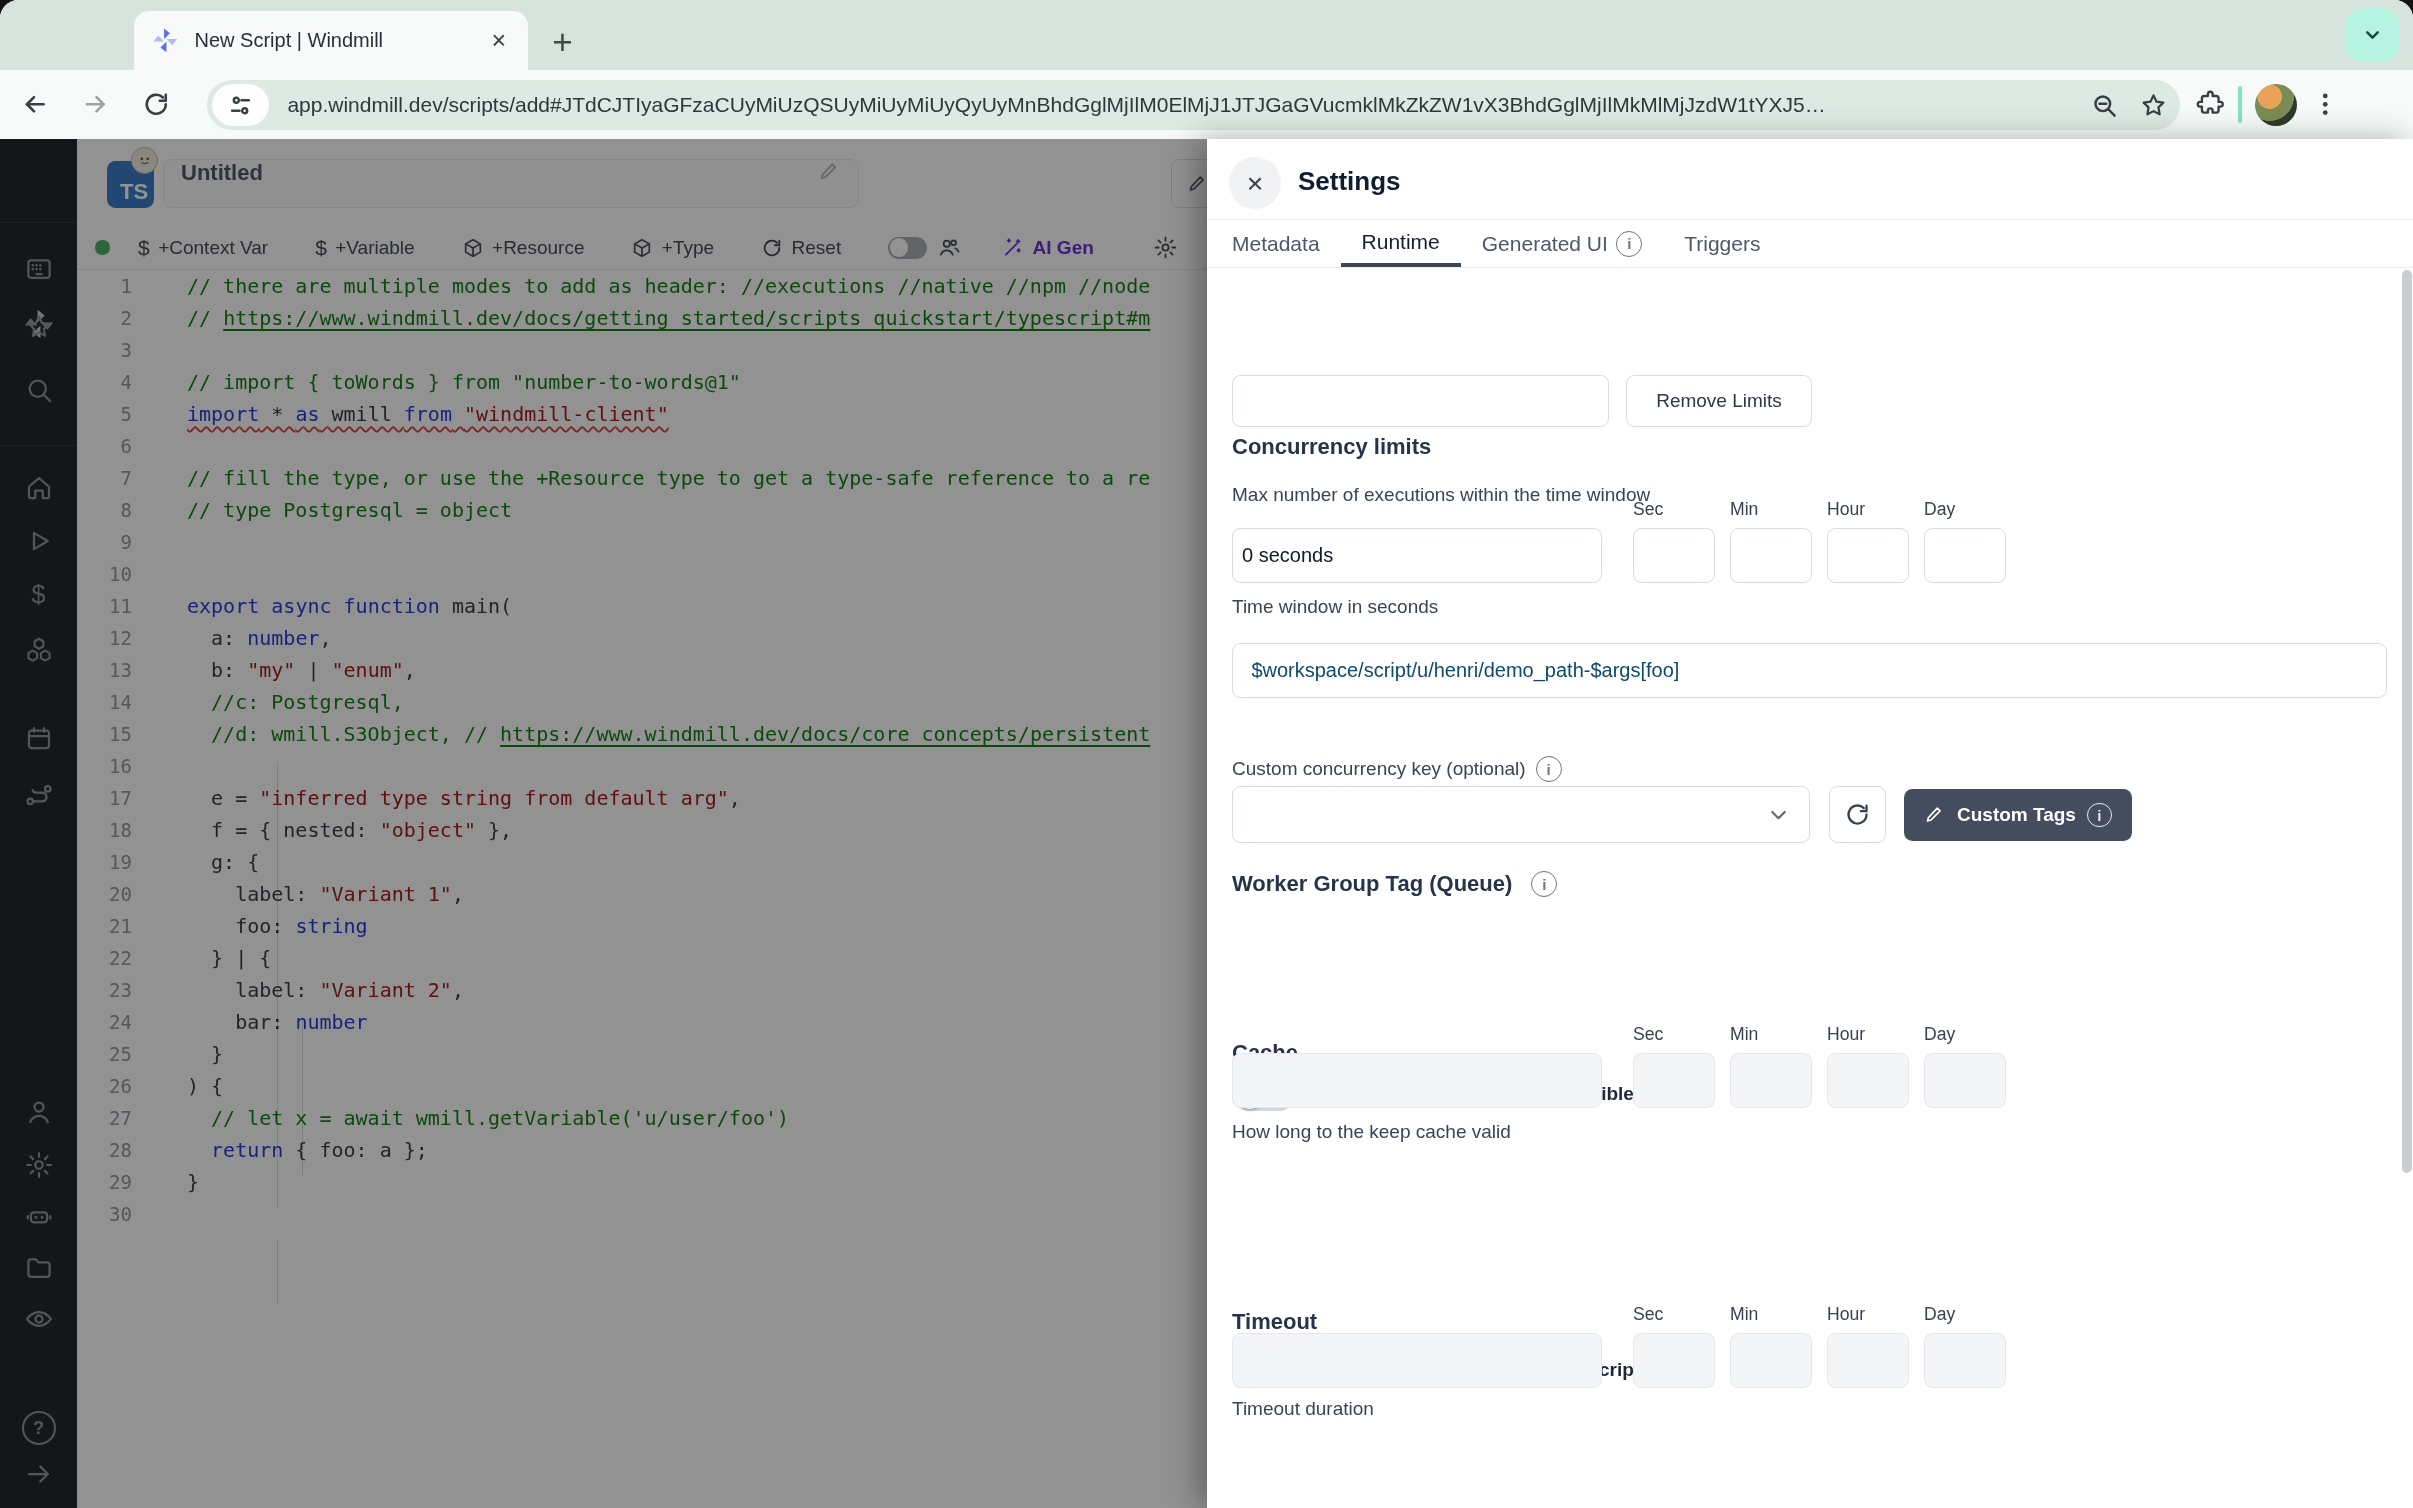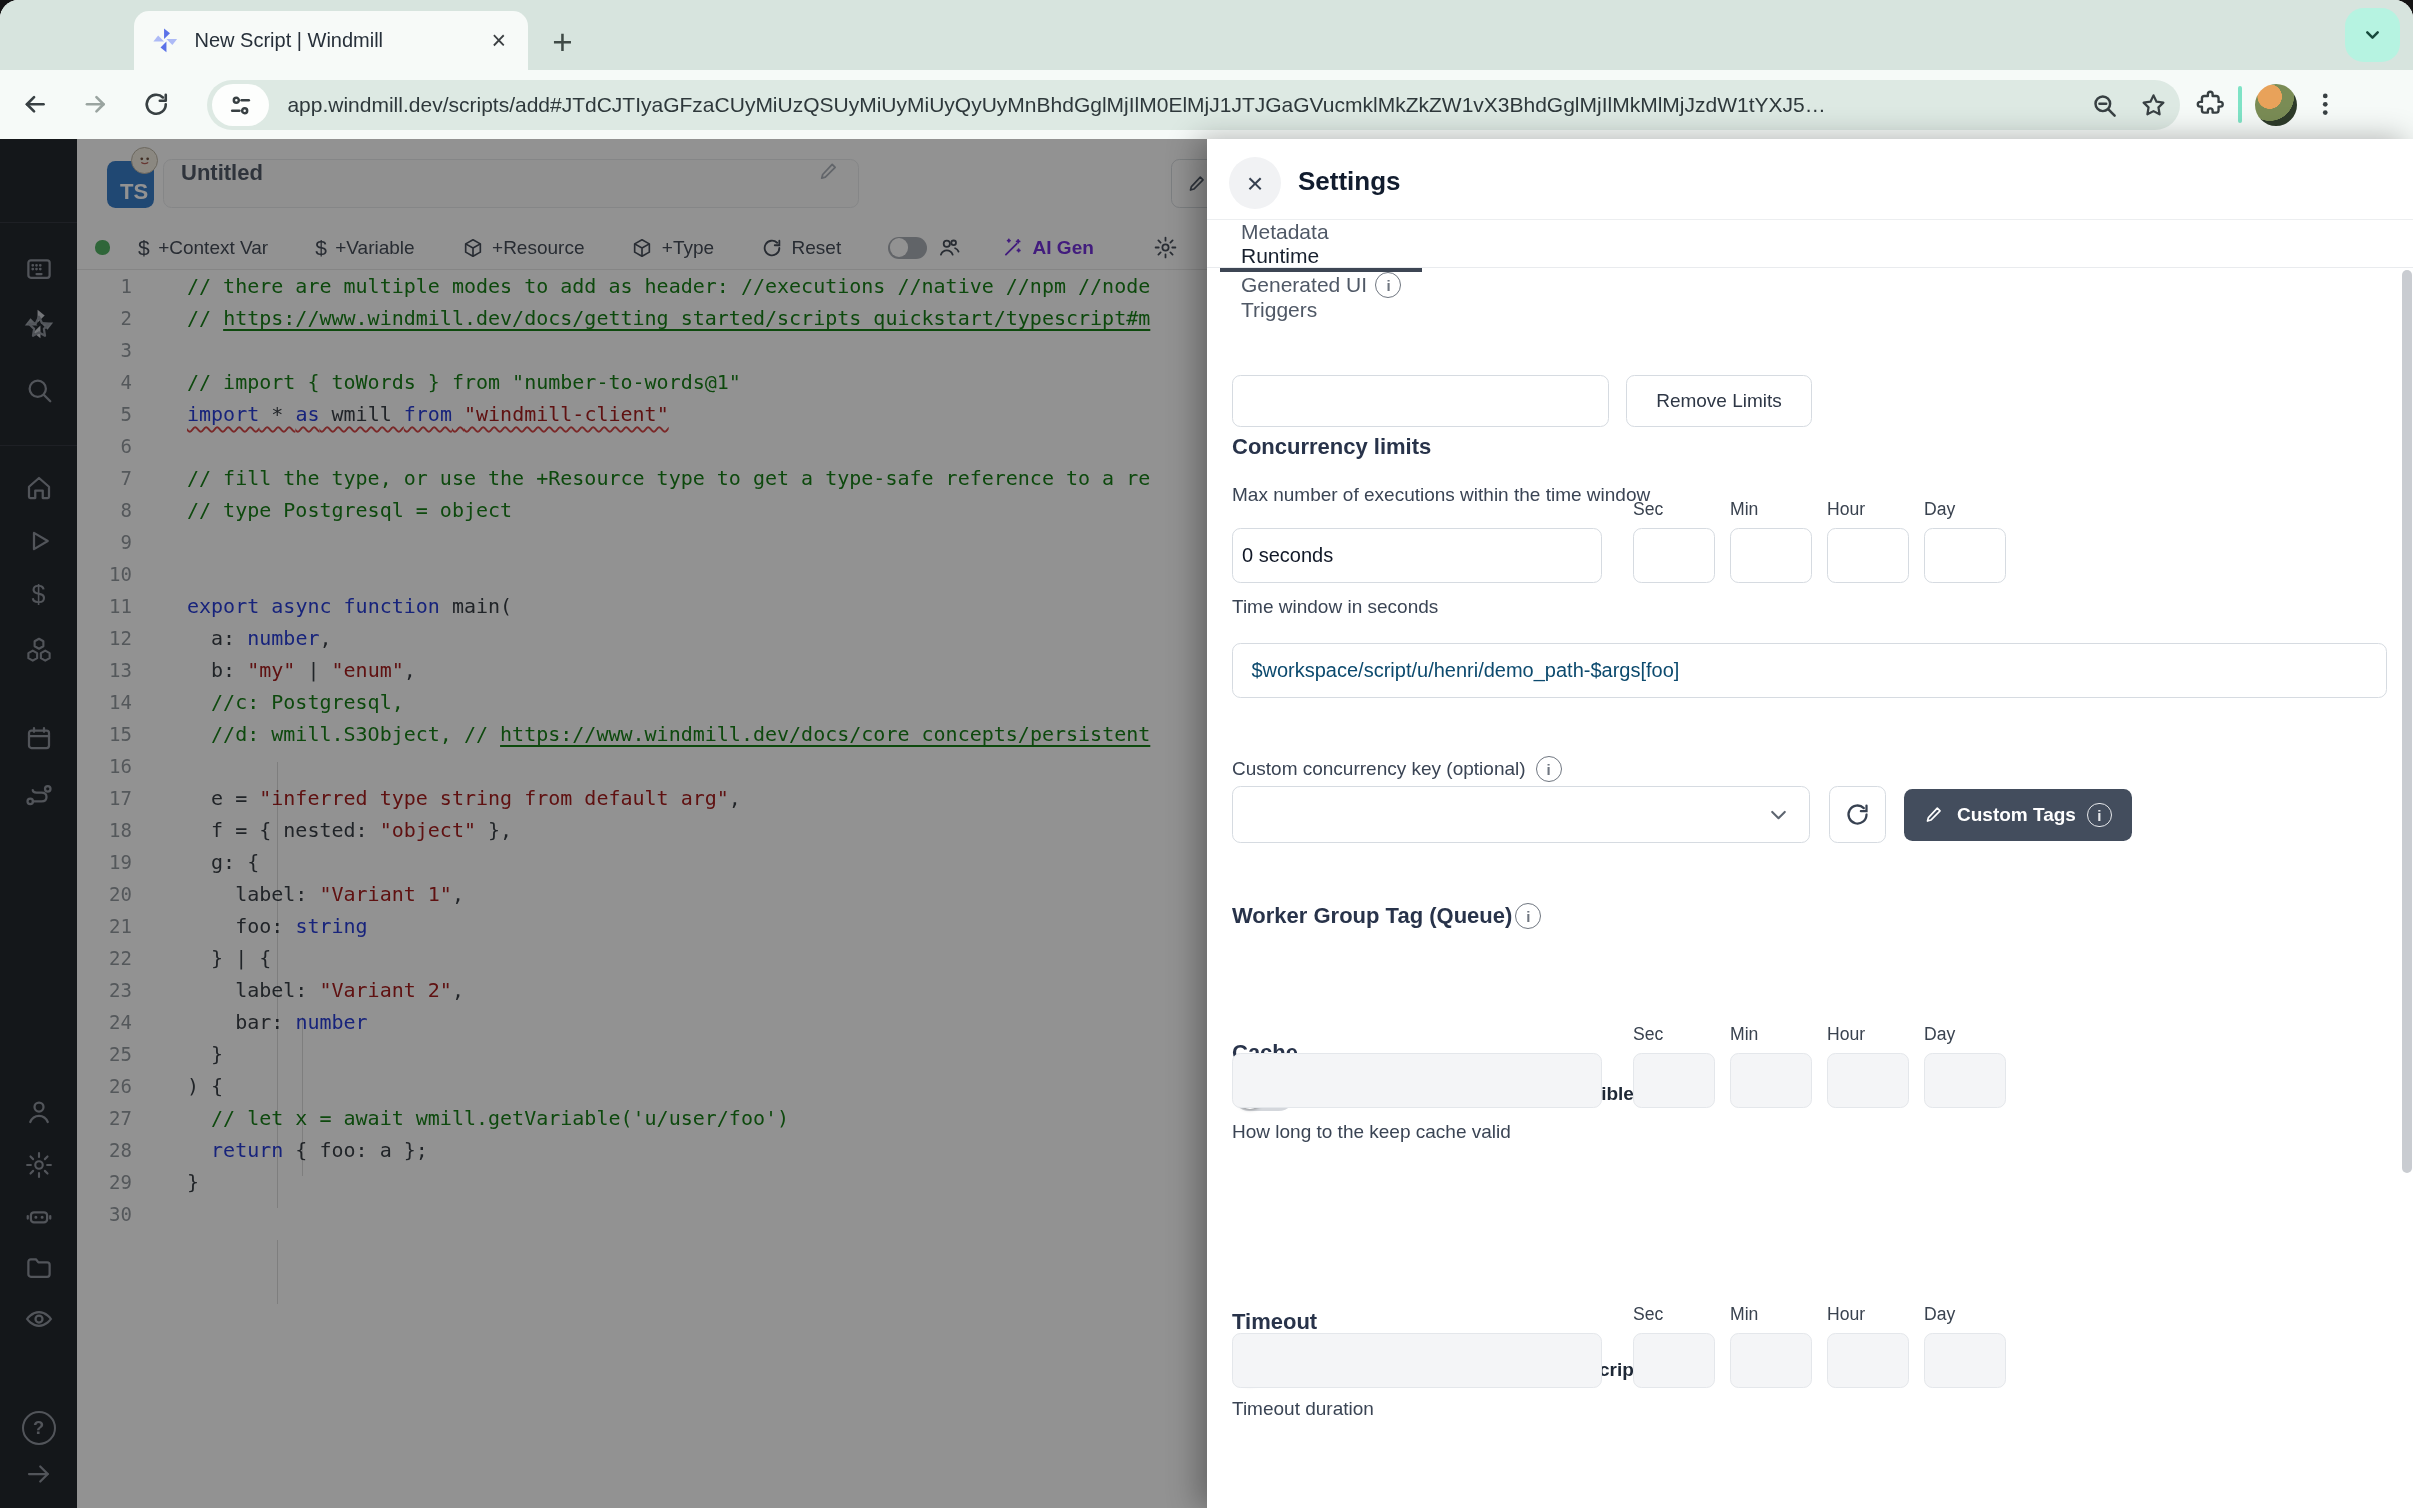--- a/index.html
+++ b/index.html
@@ -58,21 +58,21 @@
   .iguide{position:absolute;width:0.8px;background:rgba(0,0,0,0.14);}
 
   
   .overlay{position:absolute;left:0;top:139px;width:1207px;height:1369px;background:rgba(14,14,14,0.45);z-index:5;}
 
   
   .drawer{position:absolute;left:1207px;top:139px;width:1207px;height:1369px;background:#fff;z-index:6;box-shadow:-10px 0 28.5px rgba(0,0,0,0.30);overflow:hidden;}
   .d-close{position:absolute;left:22px;top:18.4px;width:52px;height:52px;border-radius:50%;background:#F1F2F4;display:flex;align-items:center;justify-content:center;font-size:28.5px;color:#374151;}
   .d-title{position:absolute;left:91px;top:27px;font-size:26px;font-weight:700;color:#111C2E;}
   .d-hr1{position:absolute;left:0;top:80px;width:1207px;height:0.8px;background:#ECEEF0;}
-  .stabs{position:absolute;left:13px;top:81px;height:47px;display:flex;flex-direction:column;}
+  .stabs{position:absolute;left:4px;top:81px;height:47px;display:flex;}
   .stab{display:flex;align-items:center;gap:8.4px;padding:0 21px;font-size:21px;color:#4F5866;box-sizing:border-box;height:47px;}
   .stab.active{color:#17202E;font-weight:500;border-bottom:4.2px solid #3D4654;}
   .d-hr2{position:absolute;left:0;top:128px;width:1207px;height:0.8px;background:#E9EBEE;}
   .info{width:24px;height:24px;border:1.7px solid #6F7680;border-radius:50%;display:inline-flex;align-items:center;justify-content:center;font-size:15px;color:#6F7680;font-weight:600;flex:0 0 auto;}
   .h2{position:absolute;left:25px;font-size:22px;font-weight:700;color:#28334A;}
   .lbl{position:absolute;left:25px;font-size:19px;color:#3A4454;display:flex;align-items:center;gap:10px;}
   .inp{position:absolute;background:#fff;border:1.3px solid #D6DBE1;border-radius:8.4px;box-sizing:border-box;}
   .inp.dis{background:#F4F5F7;border-color:#E4E7EB;}
   .btn-outline{position:absolute;background:#fff;border:1.3px solid #D6DBE1;border-radius:8.4px;display:flex;align-items:center;justify-content:center;font-size:19px;font-weight:500;color:#2E3746;box-sizing:border-box;}
   .unitlbl{position:absolute;font-size:17.6px;font-weight:500;color:#39424F;}
@@ -436,21 +436,21 @@
       </div>
 
     <div class="lbl" style="top:617px">
       <span>Custom concurrency key (optional)</span>
         <span class="info">i</span>
     </div>
     <div class="inp" style="left:25px;top:504px;width:1155px;height:55px;display:flex;align-items:center;padding:0 18.4px;">
       <span class="placeholder" style="font-size:20px;">$workspace/script/u/henri/demo_path-$args[foo]</span>
     </div>
 
-    <div class="h2" style="top:764px;display:flex;align-items:center;gap:3px;">
+    <div class="h2" style="top:732px;display:flex;align-items:center;gap:19px;">
       <span>Worker Group Tag (Queue)</span>
         <span class="info">i</span>
     </div>
     <div class="selectbox" style="top:647px">
       <svg width="25" height="25" viewBox="0 0 24 24" fill="none" stroke="#5D6570" stroke-width="2" stroke-linecap="round" stroke-linejoin="round">
           <path d="M6 9.5l6 6 6-6"></path>
         </svg>
     </div>
     <div class="sqbtn" style="left:622px;top:647px;">
       <svg width="27" height="27" viewBox="0 0 24 24" fill="none" stroke="#374151" stroke-width="2" stroke-linecap="round">

